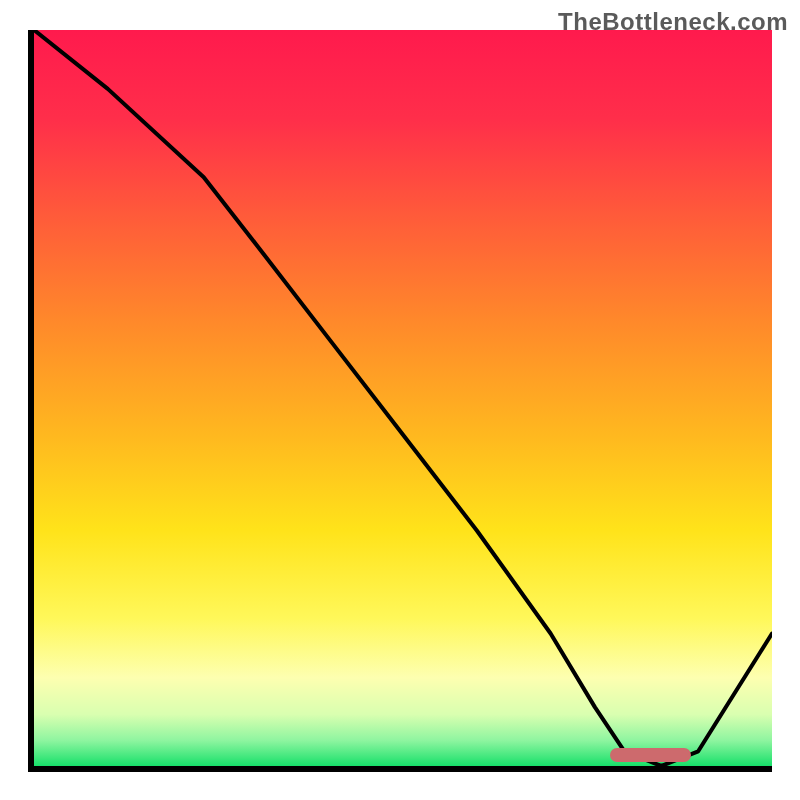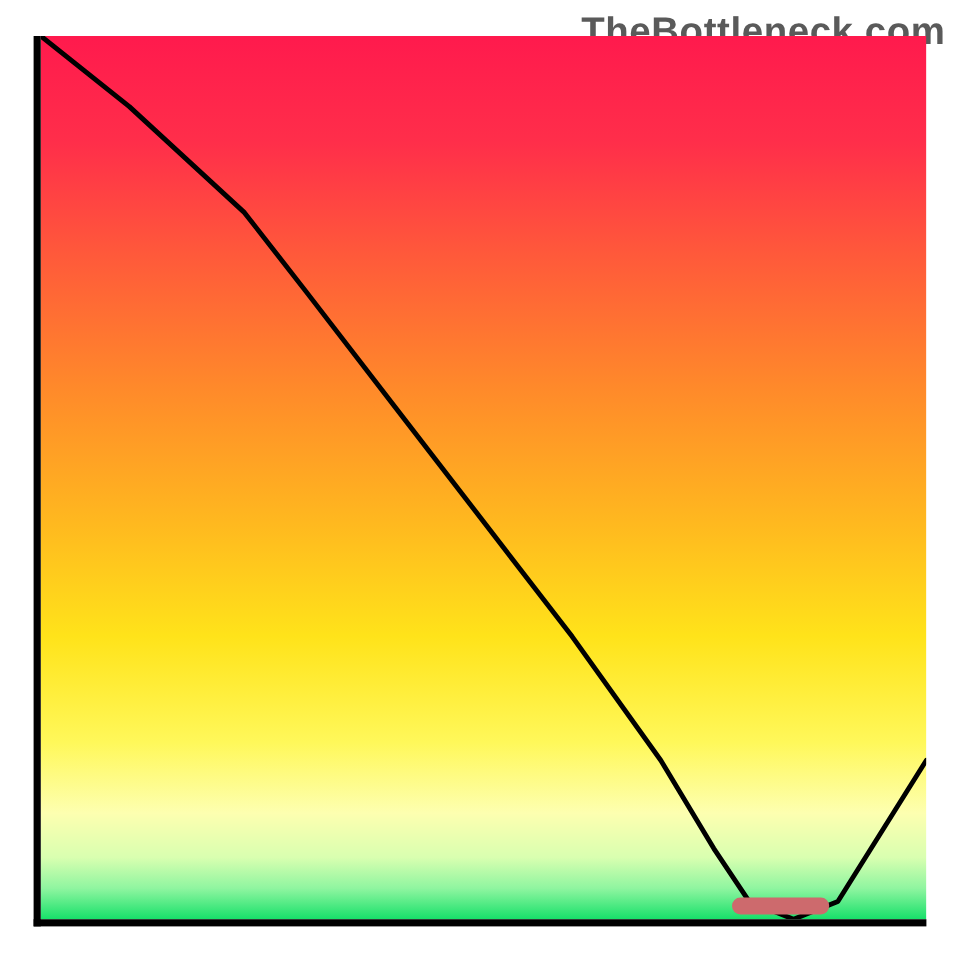--- a/index.html
+++ b/index.html
@@ -13,21 +13,21 @@
   }
   .frame {
     position: relative;
     width: 800px;
     height: 800px;
   }
   .watermark {
     position: absolute;
     top: 8px;
     right: 12px;
-    font-size: 32px;
+    font-size: 24px;
     font-weight: 600;
     color: #5a5a5a;
     letter-spacing: 0.5px;
   }
   .plot-area {
     position: absolute;
     left: 28px;
     top: 30px;
     width: 744px;
     height: 742px;

